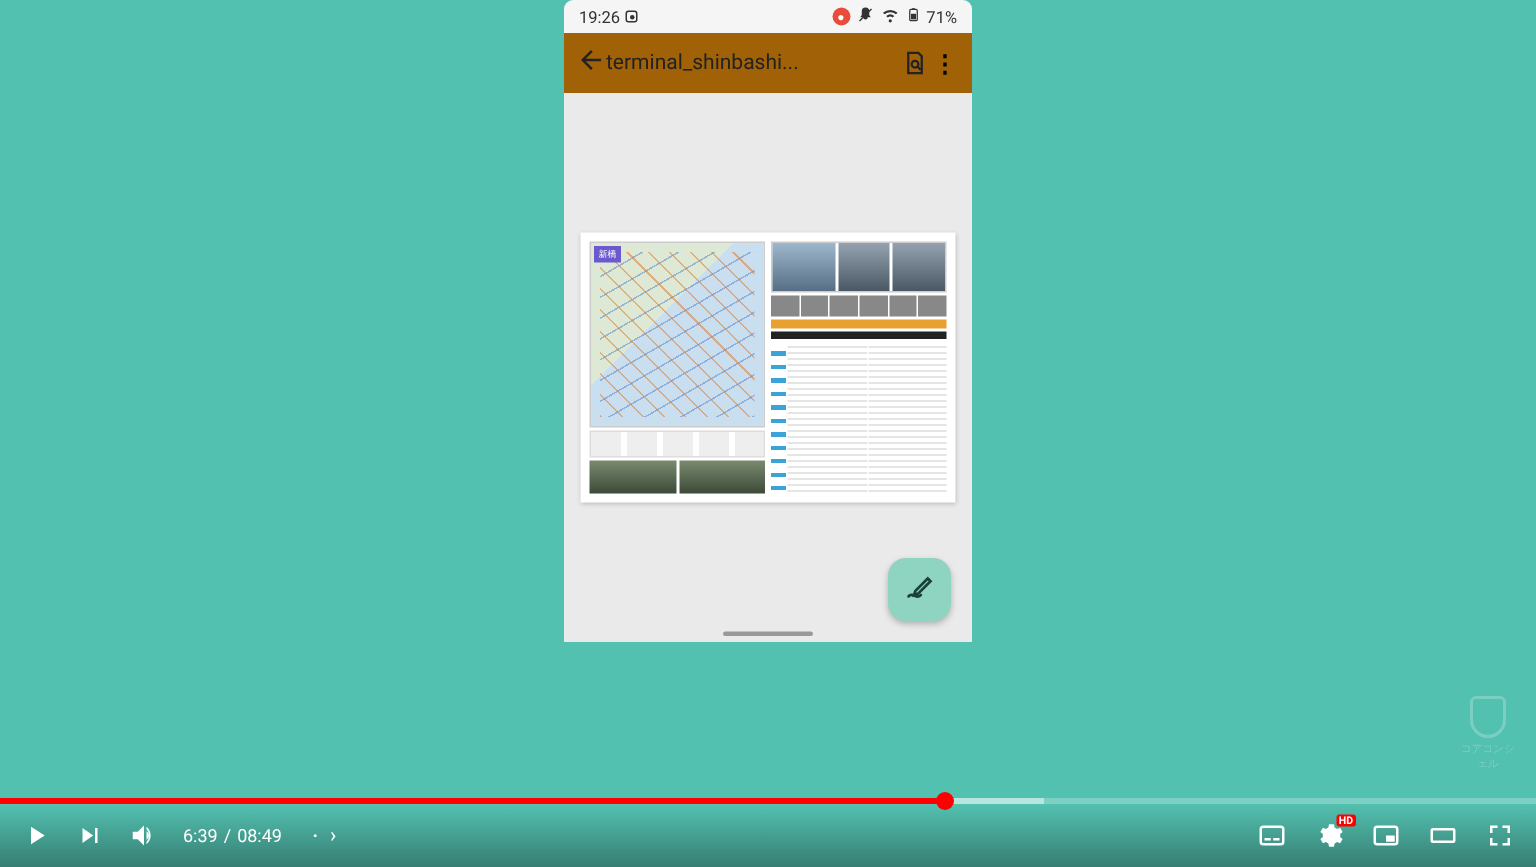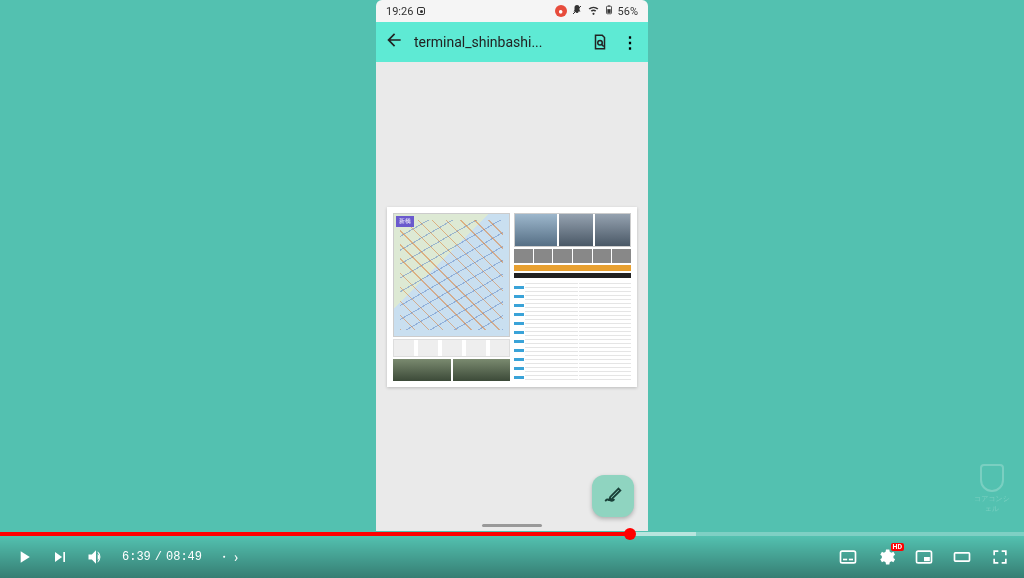--- a/index.html
+++ b/index.html
@@ -14,21 +14,21 @@
   .video-area {
     width: 1024px;
     height: 578px;
     position: relative;
   }
   .phone {
     position: absolute;
     left: 376px;
     top: 0;
     width: 272px;
-    height: 531px;
+    height: 428px;
     background: #f5f5f5;
     border-radius: 6px;
     display: flex;
     flex-direction: column;
   }
   .status-bar {
     height: 22px;
     display: flex;
     align-items: center;
     justify-content: space-between;
@@ -40,22 +40,21 @@
   .status-right { display: flex; align-items: center; gap: 4px; }
   .rec-dot { width: 8px; height: 8px; border: 1px solid #333; border-radius: 2px; position: relative; }
   .rec-dot::after { content:''; width:3px; height:3px; background:#333; border-radius:50%; position:absolute; top:2px; left:2px; }
   .red-dot { width: 12px; height: 12px; background:#e74c3c; border-radius:50%; display:flex; align-items:center; justify-content:center; color:#fff; font-size:8px; font-weight:bold; }
   .wifi, .battery, .mute { font-size: 12px; }
   .app-bar {
     height: 40px;
     display: flex;
     align-items: center;
     padding: 0 8px;
-    gap: 10px;
-    background: #5eead4;
+    background: #a16207;
   }
   .app-bar .back { font-size: 18px; cursor:pointer; }
   .app-bar .title { flex: 1; font-size: 14px; color: #222; white-space: nowrap; overflow: hidden; text-overflow: ellipsis; }
   .app-bar .search-doc, .app-bar .more { width: 20px; height:20px; display:flex; align-items:center; justify-content:center; }
   .search-doc svg { width:18px; height:18px; }
   .more { font-size: 16px; font-weight: bold; }
   .content {
     flex: 1;
     position: relative;
     background: #eaeaea;
@@ -173,21 +172,21 @@
     display: flex;
     align-items: center;
     padding: 0 14px;
     color: #fff;
     font-size: 12px;
     gap: 16px;
     background: linear-gradient(transparent, rgba(0,0,0,0.35));
   }
   .ctrl-btn { display:flex; align-items:center; justify-content:center; cursor:pointer; }
   .ctrl-btn svg { width:20px; height:20px; fill:#fff; }
-  .time-display { display:flex; align-items:center; gap: 4px; font-family: Liberation Mono, monospace; }
+  .time-display { display:flex; align-items:center; gap: 4px; }
   .chapter { display:flex; align-items:center; gap:4px; cursor:pointer; }
   .chapter .chev { font-size: 14px; }
   .spacer { flex: 1; }
   .right-controls { display:flex; align-items:center; gap: 18px; }
   .hd-badge {
     position: absolute;
     top: -4px; right: -8px;
     background:#ff0000; color:#fff;
     font-size: 7px; font-weight:bold;
     padding: 0 2px; border-radius:2px;
@@ -217,21 +216,21 @@
               <path fill="#333" d="M12 18a2 2 0 1 0 0 4 2 2 0 0 0 0-4zm-5-4a8 8 0 0 1 10 0l-2 2a5 5 0 0 0-6 0zm-4-4a14 14 0 0 1 18 0l-2 2a11 11 0 0 0-14 0z"></path>
             </svg>
         </span>
         <span class="battery">
           <svg viewBox="0 0 24 24" width="10" height="14">
               <rect x="6" y="3" width="12" height="18" rx="2" fill="none" stroke="#333" stroke-width="2"></rect>
               <rect x="8" y="10" width="8" height="9" fill="#333"></rect>
               <rect x="10" y="1" width="4" height="2" fill="#333"></rect>
             </svg>
         </span>
-        <span>56%</span>
+        <span>71%</span>
       </div>
     </div>
 
     <div class="app-bar">
       <span class="back">
         <svg viewBox="0 0 24 24" width="20" height="20">
             <path fill="#222" d="M20 11H7.8l5.6-5.6L12 4l-8 8 8 8 1.4-1.4L7.8 13H20z"></path>
           </svg>
       </span>
       <span class="title">terminal_shinbashi...</span>

